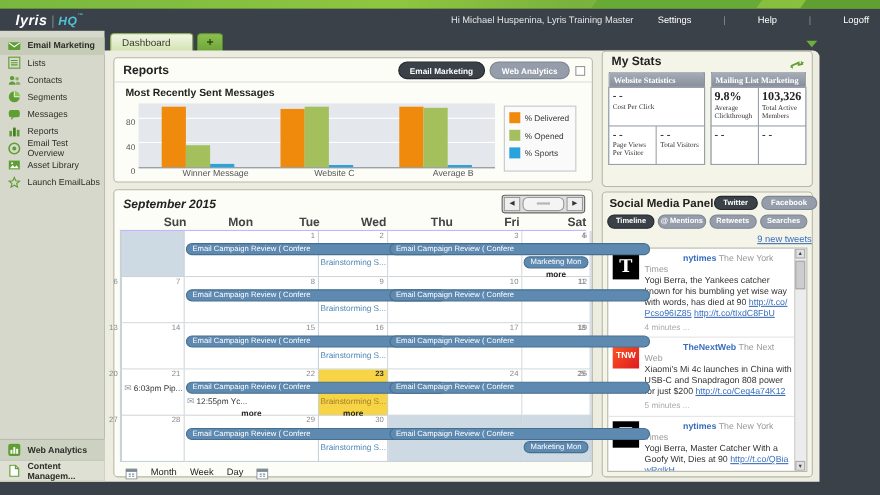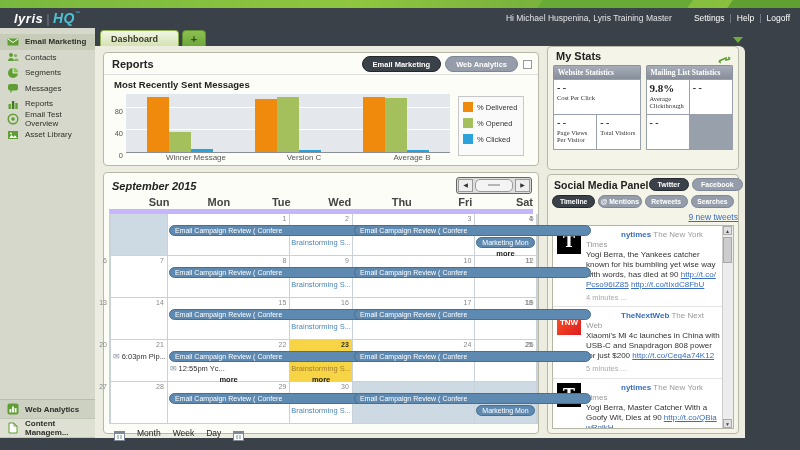--- a/index.html
+++ b/index.html
@@ -8,41 +8,41 @@
   
   .green-strip{position:absolute;left:0;top:0;width:800px;height:8px;background:linear-gradient(90deg,#79b83e,#8ec63f 45%,#7ab33c 65%,#8ec63f);overflow:hidden;}
   .gs1,.gs2{position:absolute;top:0;height:8px;transform:skewX(-35deg);}
   .gs1{right:110px;width:150px;background:#67aa35;}
   .gs2{right:-10px;width:80px;background:#5fa030;}
 
   
   .top-bar{position:absolute;left:0;top:8px;width:800px;height:20px;background:#3b4148;display:flex;align-items:center;}
   .logo{margin-left:14px;font-style:italic;font-weight:bold;font-size:13px;color:#fff;letter-spacing:.5px;}
   .logo .bar{color:#7b828c;font-weight:normal;margin:0 3px;font-size:12px;}
-  .logo .hq{color:#4fc1d4;font-size:14px;}
+  .logo .hq{color:#4fc1d4;font-size:11px;}
   .logo .tm{color:#4fc1d4;font-size:5px;vertical-align:top;}
   .top-right{margin-left:auto;display:flex;align-items:center;margin-right:10px;}
   .greeting{color:#e3e5e8;font-size:8.5px;margin-right:22px;}
-  .top-links{display:flex;align-items:center;}
+  .top-links{display:flex;align-items:center;gap:24px;}
   .top-link{color:#fff;font-size:8.5px;cursor:pointer;}
   .tl-sep{color:#8a9099;margin:0 5px;font-size:8.5px;}
 
   
   .sidebar{position:absolute;left:0;top:28px;width:95px;height:410px;background:#d5d8ca;display:flex;flex-direction:column;}
   .sb-item{display:flex;align-items:center;height:15.5px;padding-left:7px;cursor:pointer;color:#2e2e28;font-size:8px;}
   .sb-item.active{font-weight:bold;background:#c7ccb9;}
   .sb-ic{width:12px;height:12px;margin-right:6px;flex:none;display:inline-flex;align-items:center;justify-content:center;}
   .sb-top{padding-top:6px;}
   .sb-bottom{margin-top:auto;border-top:1px solid #b9bdae;}
   .sb-bottom .sb-item{height:18px;font-weight:bold;border-bottom:1px solid #c3c7b8;background:#cdd1c2;}
   .sb-bottom .sb-item:last-child{background:#dde0d3;}
 
   
   .tab-row{position:absolute;left:95px;top:29px;height:19px;display:flex;align-items:flex-end;}
-  .tab{height:17px;line-height:17px;padding:0 20px 0 10px;background:linear-gradient(#f1f6e4,#cfe0ac);border:1px solid #8fae53;border-bottom:none;border-radius:4px 4px 0 0;font-size:9px;font-weight:bold;color:#3a3a2e;margin-left:5px;cursor:pointer;}
+  .tab{height:17px;line-height:17px;padding:0 20px 0 10px;background:linear-gradient(#f1f6e4,#cfe0ac);border:1px solid #8fae53;border-bottom:none;border-radius:4px 4px 0 0;font-size:9px;font-weight:normal;color:#3a3a2e;margin-left:5px;cursor:pointer;}
   .tab-add{height:17px;width:22px;line-height:16px;text-align:center;background:linear-gradient(#8cc050,#6ba338);border:1px solid #5d8f2e;border-bottom:none;border-radius:4px 4px 0 0;font-size:11px;font-weight:bold;color:#2e4d15;margin-left:3px;cursor:pointer;}
 
   
   .content{position:absolute;left:95px;top:46px;width:650px;height:392px;background:#ecede0;border-radius:0 6px 0 0;}
   .collapse-tri{position:absolute;left:733px;top:37px;width:0;height:0;border-left:5px solid transparent;border-right:5px solid transparent;border-top:6px solid #6fae3c;cursor:pointer;}
 
   .panel{position:absolute;background:#fdfdf7;border:1px solid #b8b8a8;border-radius:4px;box-sizing:border-box;}
 
   
   .reports{left:8px;top:6px;width:436px;height:114px;}
@@ -71,21 +71,21 @@
   
   .calendar{left:8px;top:126px;width:436px;height:262px;display:flex;flex-direction:column;}
   .cal-head{display:flex;align-items:center;padding:4px 6px 2px 8px;}
   .cal-title{font-size:11px;font-weight:bold;color:#222;font-style:italic;}
   .cal-nav{margin-left:auto;display:flex;align-items:center;border:1px solid #666;border-radius:3px;background:#ddd;padding:1px;}
   .nav-arrow{width:13px;height:11px;background:#eee;border:1px solid #999;font-size:6px;line-height:11px;text-align:center;color:#333;cursor:pointer;}
   .nav-mid{width:36px;height:11px;background:#f4f4f4;border:1px solid #999;border-radius:5px;margin:0 2px;cursor:pointer;position:relative;}
   .nav-mid:after{content:"";position:absolute;left:12px;top:4px;width:12px;height:2px;background:#b5b5b5;}
   .dow-row{display:grid;grid-template-columns:repeat(7,1fr);padding:0 5px;}
   .dow{font-size:11px;font-weight:bold;color:#444;text-align:right;height:13px;line-height:13px;}
-  .cal-grid{display:grid;grid-template-columns:repeat(7,1fr);grid-auto-rows:42px;margin:0 5px;border-top:5px solid #c4b5fd;border-left:1px solid #c9d2d8;}
+  .cal-grid{display:grid;grid-template-columns:repeat(7,1fr);grid-auto-rows:42px;margin:0 5px;border-top:1px solid #c4b5fd;border-left:1px solid #c9d2d8;}
   .cell{position:relative;background:#fff;border-right:1px solid #c9d2d8;border-bottom:1px solid #c9d2d8;padding-top:10px;box-sizing:border-box;}
   .cell.prev,.cell.next{background:#cdd9e3;}
   .cell.today{background:#f6d445;}
   .daynum{position:absolute;top:1px;right:3px;font-size:7px;color:#888;}
   .cell.today .daynum{color:#333;font-weight:bold;}
   .ev-pill{height:11px;border-radius:7px;background:#5e89b0;border:1px solid #47708f;color:#fff;font-size:7px;line-height:10px;padding:0 5px;white-space:nowrap;overflow:hidden;position:relative;z-index:2;margin:1px;box-sizing:border-box;width:calc(100% - 2px);cursor:pointer;}
   .ev-pill.span2{width:calc(200% - 6px);}
   .ev-link{font-size:7.5px;color:#4f87b5;text-align:center;height:11px;line-height:11px;margin:1px;overflow:hidden;white-space:nowrap;cursor:pointer;}
   .cell.today .ev-link{color:#a3802a;}
   .ev-mail{display:flex;align-items:center;font-size:7.5px;color:#333;height:11px;line-height:11px;margin:1px 1px 1px 2px;white-space:nowrap;overflow:hidden;cursor:pointer;}
@@ -170,20 +170,29 @@
             <svg width="12" height="12" viewBox="0 0 12 12">
               <rect x="0.5" y="2.5" width="11" height="7" rx="1" fill="#5f9e33"></rect>
               <path d="M1 3 l5 3.5 L11 3" stroke="#fff" stroke-width="1" fill="none"></path>
             </svg>
           </span>
           <span class="sb-lb">Email Marketing</span>
         </div>
         <div class="sb-item">
           <span class="sb-ic">
             <svg width="12" height="12" viewBox="0 0 12 12">
+              <rect x="1" y="1" width="10" height="10" fill="none" stroke="#5f9e33"></rect>
+              <path d="M3 4h6M3 6h6M3 8h6" stroke="#5f9e33" stroke-width="1"></path>
+            </svg>
+          </span>
+          <span class="sb-lb">Lists</span>
+        </div>
+        <div class="sb-item">
+          <span class="sb-ic">
+            <svg width="12" height="12" viewBox="0 0 12 12">
               <circle cx="4" cy="4" r="2" fill="#5f9e33"></circle>
               <path d="M1 10c0-2 1.5-3 3-3s3 1 3 3z" fill="#5f9e33"></path>
               <circle cx="8.5" cy="4.5" r="1.6" fill="#5f9e33" opacity="0.7"></circle>
               <path d="M7 10c0-1.8 1-2.6 2.3-2.6 1.2 0 2.2 0.8 2.2 2.6z" fill="#5f9e33" opacity="0.7"></path>
             </svg>
           </span>
           <span class="sb-lb">Contacts</span>
         </div>
         <div class="sb-item">
           <span class="sb-ic">
@@ -225,20 +234,28 @@
         </div>
         <div class="sb-item">
           <span class="sb-ic">
             <svg width="12" height="12" viewBox="0 0 12 12">
               <rect x="1" y="2" width="10" height="8" fill="#5f9e33"></rect>
               <path d="M2 9 l2.5-3 2 2 1.5-1.8 2 2.8 z" fill="#fff"></path>
               <circle cx="4" cy="4.5" r="0.9" fill="#fff"></circle>
             </svg>
           </span>
           <span class="sb-lb">Asset Library</span>
+        </div>
+        <div class="sb-item">
+          <span class="sb-ic">
+            <svg width="12" height="12" viewBox="0 0 12 12">
+              <path d="M6 1.3 l1.35 3.1 3.35 0.25 -2.55 2.2 0.8 3.3 L6 8.4 3.05 10.15 l0.8-3.3 -2.55-2.2 3.35-0.25 z" fill="none" stroke="#5f9e33" stroke-width="1"></path>
+            </svg>
+          </span>
+          <span class="sb-lb">Launch EmailLabs</span>
         </div>
       </div>
     <div class="sb-bottom">
         <div class="sb-item">
           <span class="sb-ic">
             <svg width="12" height="12" viewBox="0 0 12 12">
               <rect x="0.5" y="0.5" width="11" height="11" rx="2" fill="#5f9e33"></rect>
               <rect x="2.5" y="6" width="1.8" height="3.5" fill="#fff"></rect>
               <rect x="5.1" y="3.5" width="1.8" height="6" fill="#fff"></rect>
               <rect x="7.7" y="5" width="1.8" height="4.5" fill="#fff"></rect>
@@ -298,36 +315,36 @@
                 <div class="bar" style="height: 2.20952px; background: rgb(42, 163, 220);"></div>
               </div>
               <div class="bar-group" style="left: 237px;">
                 <div class="bar" style="height: 54.6857px; background: rgb(239, 138, 12);"></div>
                 <div class="bar" style="height: 54.1333px; background: rgb(164, 192, 92);"></div>
                 <div class="bar" style="height: 2.20952px; background: rgb(42, 163, 220);"></div>
               </div>
             </div>
           <div class="xlabels">
               <div class="xlab" style="left: 70px;">Winner Message</div>
-              <div class="xlab" style="left: 178px;">Version C</div>
+              <div class="xlab" style="left: 178px;">Website C</div>
               <div class="xlab" style="left: 286px;">Average B</div>
             </div>
         </div>
         <div class="legend">
             <div class="lg-row">
               <span class="lg-sw" style="background: rgb(239, 138, 12);"></span>
               <span class="lg-tx">% Delivered</span>
             </div>
             <div class="lg-row">
               <span class="lg-sw" style="background: rgb(164, 192, 92);"></span>
               <span class="lg-tx">% Opened</span>
             </div>
             <div class="lg-row">
               <span class="lg-sw" style="background: rgb(42, 163, 220);"></span>
-              <span class="lg-tx">% Clicked</span>
+              <span class="lg-tx">% Sports</span>
             </div>
           </div>
       </div>
     </div>
 
     <div class="panel calendar">
       <div class="cal-head">
         <span class="cal-title">September 2015</span>
         <span class="cal-nav">
           <span class="nav-arrow">◀</span>
@@ -518,25 +535,29 @@
                 <div class="st-val">- -</div>
                 <div class="st-lab">Page Views Per Visitor</div>
               </div>
               <div class="stat-cell">
                 <div class="st-val">- -</div>
                 <div class="st-lab">Total Visitors</div>
               </div>
             </div>
         </div>
         <div class="stat-box">
-          <div class="stat-hd">Mailing List Statistics</div>
+          <div class="stat-hd">Mailing List Marketing</div>
           <div class="stat-grid">
               <div class="stat-cell">
                 <div class="st-val big">9.8%</div>
                 <div class="st-lab">Average Clickthrough</div>
+              </div>
+              <div class="stat-cell">
+                <div class="st-val big">103,326</div>
+                <div class="st-lab">Total Active Members</div>
               </div>
               <div class="stat-cell">
                 <div class="st-val">- -</div>
               </div>
               <div class="stat-cell">
                 <div class="st-val">- -</div>
               </div>
             </div>
         </div>
       </div>

